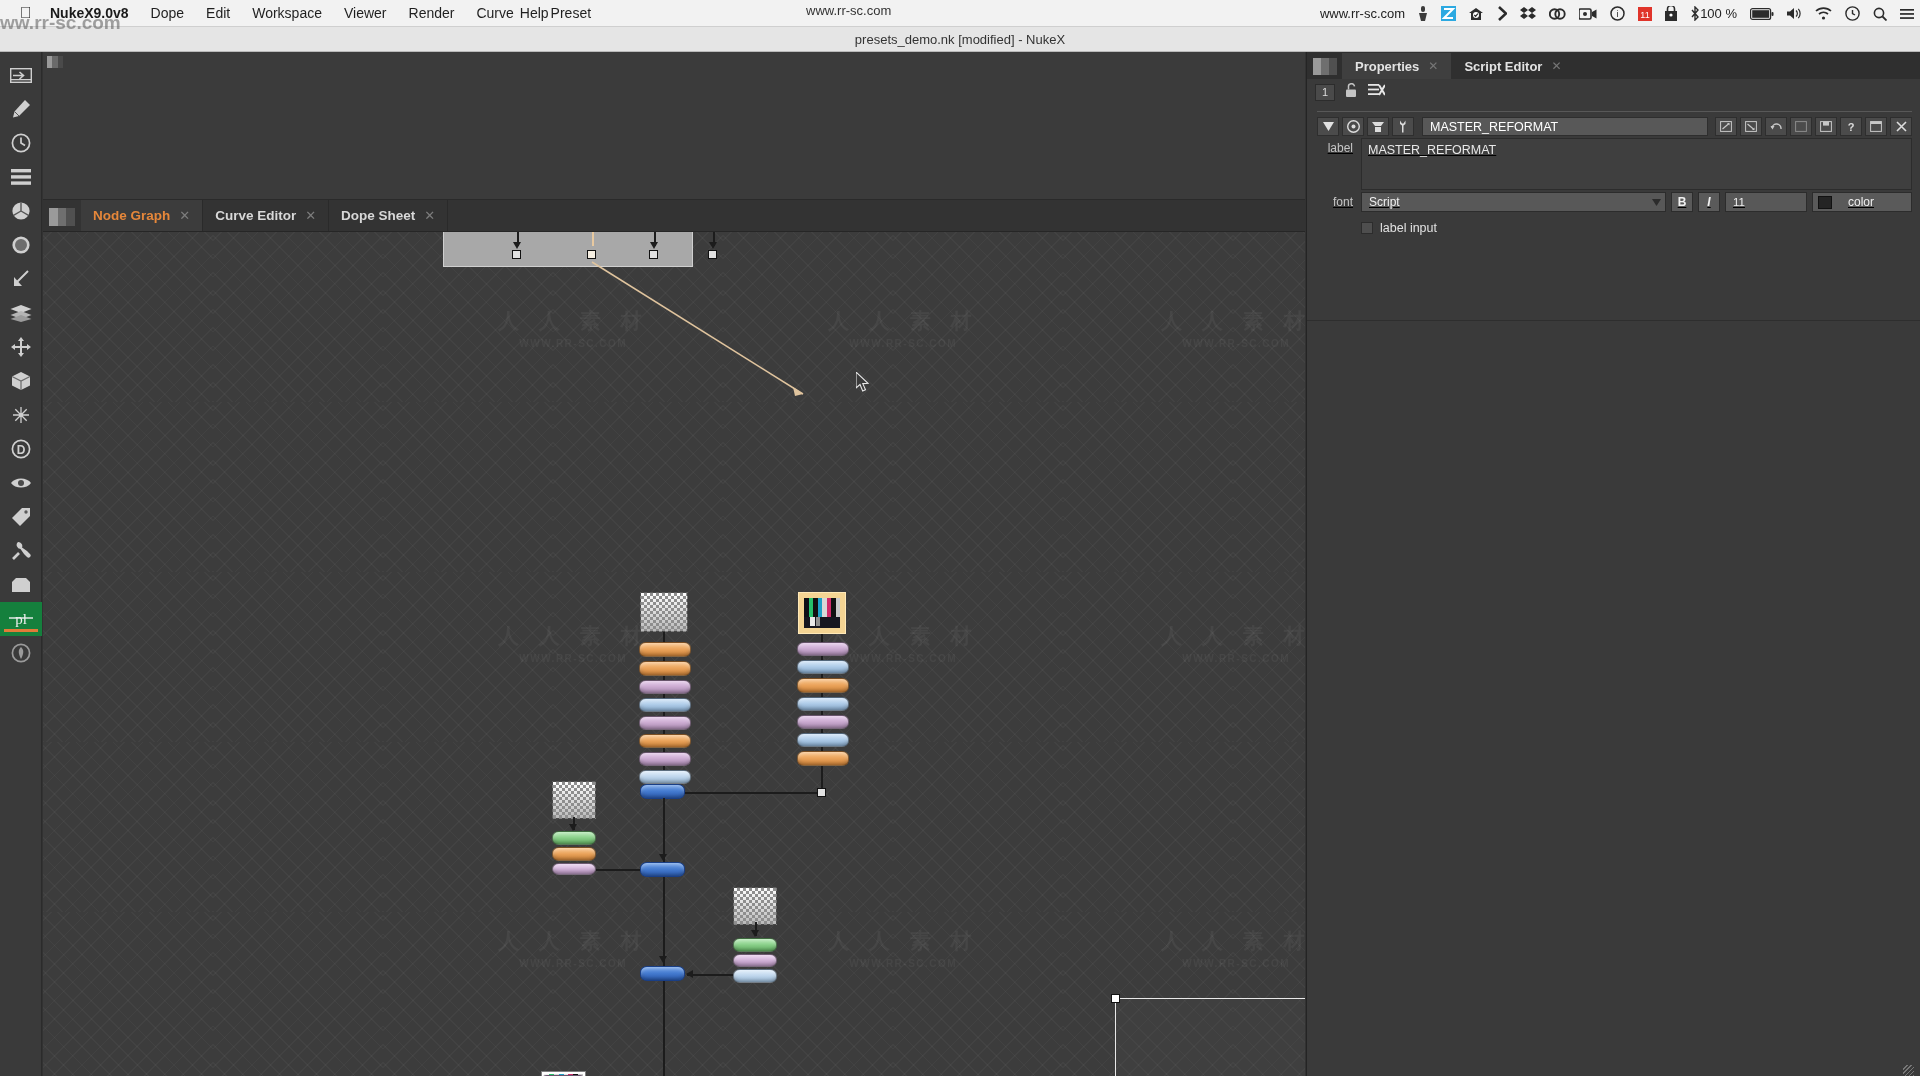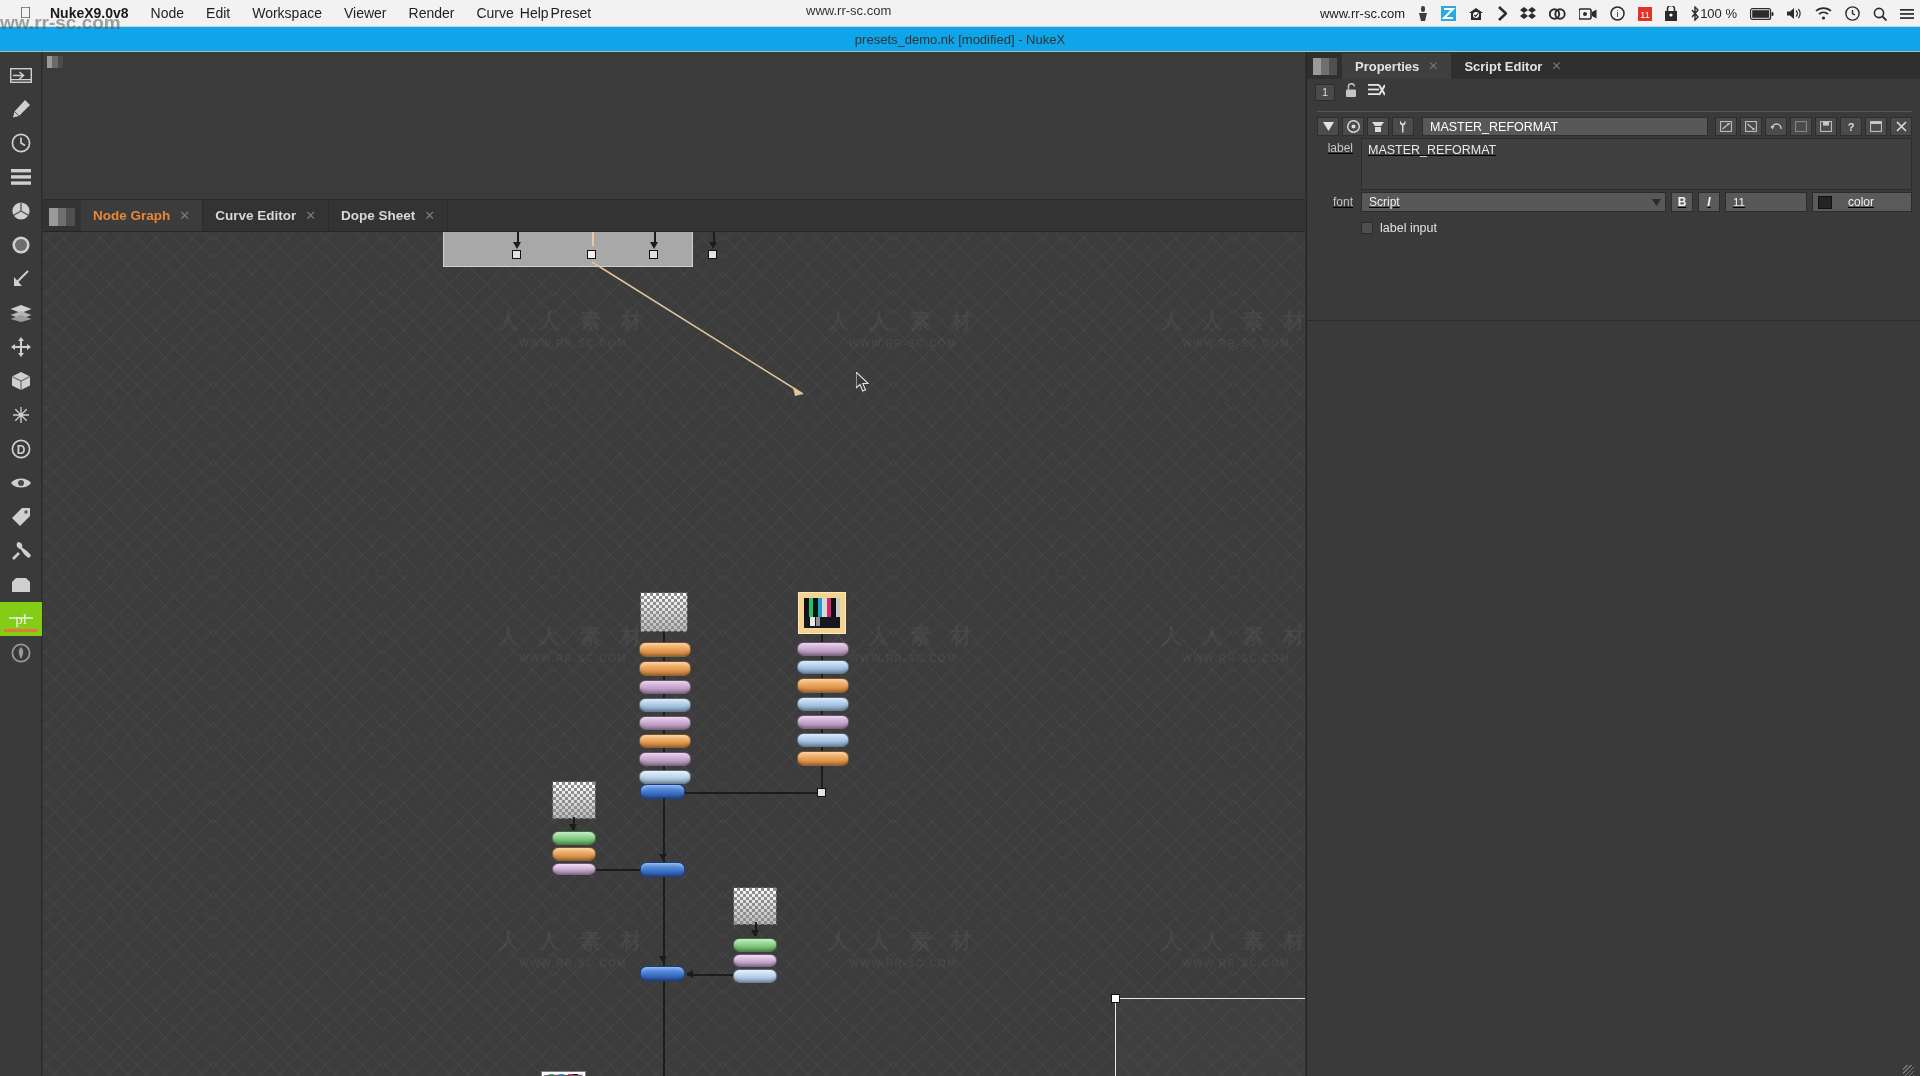--- a/index.html
+++ b/index.html
@@ -21,21 +21,21 @@
   #macbar .apple { margin-left: 20px; font-size: 16px; color: #222; line-height: 1; }
   #macbar .appname { margin-left: 18px; font-weight: bold; font-size: 14px; color: #1a1a1a; }
   #macbar .mi { margin-left: 22px; font-size: 14px; color: #1f1f1f; white-space: nowrap; }
   #macbar .right { position: absolute; right: 6px; top: 0; height: 27px; display: flex; align-items: center; }
   #macbar .right .ri { margin-left: 13px; font-size: 13px; color: #222; line-height: 1; display:flex; align-items:center; }
   #macbar .right .txt { font-size: 13px; color: #222; }
 
   
   #nuketitle {
     position: absolute; left: 0; top: 27px; width: 1920px; height: 25px;
-    background: #0ea5e9;
+    background: #e5e5e5;
     display: flex; align-items: center; justify-content: center;
     font-size: 13px; color: #333;
     border-bottom: 1px solid #b9b9b9;
     z-index: 30;
   }
 
   
   #nukebody {
     position: absolute; left: 0; top: 52px; width: 1920px; height: 1024px;
     background: #323232;
@@ -46,21 +46,21 @@
     position: absolute; left: 0; top: 0; width: 42px; height: 1024px;
     background: #3a3a3a;
     border-right: 1px solid #2b2b2b;
     padding-top: 6px;
   }
   .tool {
     width: 42px; height: 34px;
     display: flex; align-items: center; justify-content: center;
     position: relative;
   }
-  .tool.sel { background: #84cc16; }
+  .tool.sel { background: #15803d; }
   .tool.sel::after {
     content:""; position:absolute; left:4px; right:4px; bottom:4px; height:3px; background:#e07b39;
   }
   .tool svg { display: block; }
 
   
   #graphpane {
     position: absolute; left: 43px; top: 0; width: 1262px; height: 1024px;
     background: #323232;
   }
@@ -193,21 +193,21 @@
 
   
   #cursor { position: absolute; z-index: 60; }
 </style>
 </head>
 <body>
 
 <div id="macbar">
   <span class="apple"></span>
   <span class="appname">NukeX9.0v8</span>
-  <span class="mi">Node</span>
+  <span class="mi">Dope</span>
   <span class="mi">Edit</span>
   <span class="mi">Workspace</span>
   <span class="mi">Viewer</span>
   <span class="mi">Render</span>
   <span class="mi">Curve</span>
   <span class="mi" style="margin-left:6px;">Help</span>
   <span class="mi" style="margin-left:2px;">Preset</span>
 
   <span style="position:absolute;left:0px;top:12px;font-size:19px;font-weight:bold;color:rgba(90,90,90,0.55);letter-spacing:0px;">ww.rr-sc.com</span>
   <span style="position:absolute;left:806px;top:3px;font-size:13px;color:#333;">www.rr-sc.com</span>

